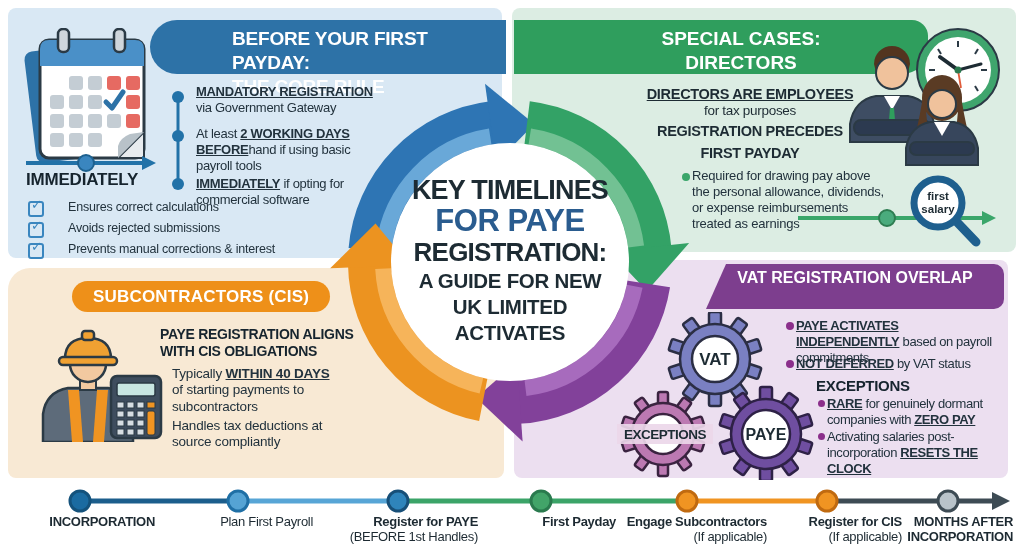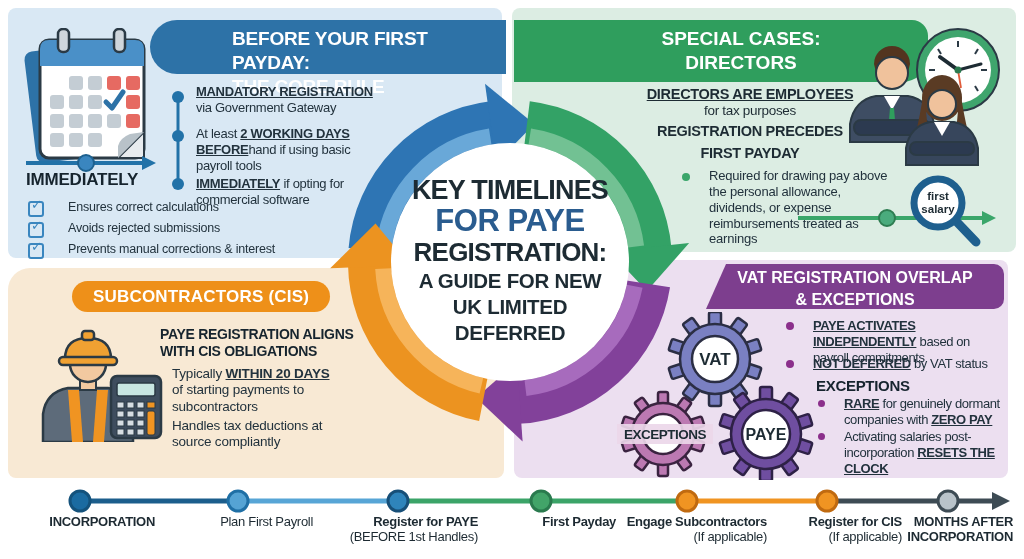--- a/index.html
+++ b/index.html
@@ -9,39 +9,39 @@
   .quad{position:absolute;border-radius:8px;}
   #quad-tl{left:8px;top:8px;width:494px;height:250px;background:#d9e8f4;}
   #quad-tr{left:512px;top:8px;width:504px;height:244px;background:#dcede3;}
   #quad-bl{left:8px;top:268px;width:496px;height:210px;background:#f8e9d4;border-top-left-radius:22px;}
   #quad-br{left:514px;top:260px;width:494px;height:218px;background:#ecdff0;}
 
   .banner{position:absolute;color:#fff;font-weight:800;}
   #banner-blue{left:150px;top:20px;width:356px;height:54px;background:#2d72a7;
                border-radius:27px 0 0 27px;padding:7px 0 0 82px;box-sizing:border-box;
                font-size:19px;line-height:1.25;letter-spacing:-0.2px;}
-  #banner-green{left:514px;top:20px;width:414px;height:62px;background:#2f9e5d;
+  #banner-green{left:514px;top:20px;width:414px;height:54px;background:#2f9e5d;
                 border-radius:0 16px 26px 0;padding:7px 0 0 40px;box-sizing:border-box;
                 font-size:19px;line-height:1.25;text-align:center;}
   #banner-orange{left:72px;top:281px;width:258px;height:31px;background:#ee9019;
                  border-radius:17px;font-size:17px;line-height:31px;text-align:center;letter-spacing:0.2px;}
   #banner-purple{left:706px;top:264px;width:298px;height:45px;background:#7d3e8e;
                  border-radius:0 10px 10px 0;clip-path:polygon(20px 0,100% 0,100% 100%,0 100%);
                  font-size:16px;line-height:1.35;text-align:center;padding-top:3px;box-sizing:border-box;}
 
   .rich b{font-weight:800;text-decoration:underline;}
   .tl-item{position:absolute;font-size:13px;line-height:1.22;letter-spacing:-0.3px;color:#22323d;}
   #tl-immediately{left:26px;top:170px;font-size:17px;font-weight:800;letter-spacing:-0.2px;color:#16242e;}
   .check-row{display:flex;align-items:flex-start;gap:24px;margin-bottom:4px;}
   .cb{flex:0 0 auto;width:12px;height:12px;border:2px solid #3a86bf;border-radius:3px;position:relative;margin-top:1px;}
   .cb::after{content:"\2713";position:absolute;left:1px;top:-6px;color:#3a86bf;font-size:13px;font-weight:700;}
   .check-label{font-size:12.5px;letter-spacing:-0.2px;color:#22323d;line-height:1.15;}
 
   .tr-head{position:absolute;text-align:center;letter-spacing:-0.3px;}
-  .bullet-row{position:absolute;display:flex;gap:19px;align-items:flex-start;}
+  .bullet-row{position:absolute;display:flex;gap:2px;align-items:flex-start;}
   .dot{flex:0 0 auto;border-radius:50%;}
   .dot-green{width:8px;height:8px;background:#3aa66a;margin-top:5px;}
   .dot-purple{width:8px;height:8px;background:#8b2f8b;margin-top:4px;}
   .btxt{font-size:13px;line-height:1.22;letter-spacing:-0.2px;color:#22323d;}
 
   #center-title{left:368px;top:176px;width:284px;text-align:center;}
   #center-title .t1{font-size:27px;font-weight:800;letter-spacing:-0.8px;color:#1d2b33;line-height:1.05;}
   #center-title .t2{font-size:31px;font-weight:800;letter-spacing:-0.5px;color:#2a5c8f;line-height:1.1;}
   #center-title .t3{font-size:26px;font-weight:800;letter-spacing:-0.8px;color:#1d2b33;line-height:1.1;}
   #center-title .t4{font-size:20.5px;font-weight:700;letter-spacing:-0.3px;color:#1d2b33;line-height:1.16;margin-top:2px;}
@@ -69,21 +69,20 @@
   </div>
   <div class="banner" id="banner-green">
     <div>SPECIAL CASES:</div>
     <div>DIRECTORS</div>
   </div>
   <div class="banner" id="banner-orange">
     <span>SUBCONTRACTORS (CIS)</span>
   </div>
   <div class="banner" id="banner-purple">
     <div>VAT REGISTRATION OVERLAP</div>
-    <div>&amp; EXCEPTIONS</div>
   </div>
 
   <svg class="abs novis" style="left:22px;top:28px;" width="140" height="145" viewBox="0 0 140 145">
     <rect x="8" y="18" width="100" height="112" rx="8" fill="#2d72a7" transform="rotate(-7 58 74)"></rect>
     <rect x="18" y="12" width="104" height="118" rx="9" fill="#ffffff" stroke="#2b3a45" stroke-width="3"></rect>
     <path d="M18 21 Q18 12 27 12 L113 12 Q122 12 122 21 L122 38 L18 38 Z" fill="#4a90c8"></path>
     <rect x="36" y="1" width="11" height="23" rx="5" fill="#cfd6dc" stroke="#2b3a45" stroke-width="2.5"></rect>
     <rect x="92" y="1" width="11" height="23" rx="5" fill="#cfd6dc" stroke="#2b3a45" stroke-width="2.5"></rect>
     <g>
       <rect x="47" y="48" width="14" height="14" rx="3" fill="#c4cdd4"></rect>
@@ -224,21 +223,21 @@
         <rect x="79" y="115" width="7" height="6"></rect>
           <rect x="89" y="115" width="7" height="6"></rect>
           <rect x="99" y="115" width="7" height="6"></rect>
       </g>
       <rect x="109" y="88" width="8" height="6" fill="#f09422" stroke="#2b3a45" stroke-width="1"></rect>
       <rect x="109" y="97" width="8" height="24" rx="2" fill="#f09422" stroke="#2b3a45" stroke-width="1"></rect>
     </g>
   </svg>
 
   <div class="abs" style="left:160px;top:326px;width:200px;font-size:14px;font-weight:800;letter-spacing:-0.3px;line-height:1.2;color:#16242e;">PAYE REGISTRATION ALIGNS WITH CIS OBLIGATIONS</div>
-  <div class="abs rich btxt" style="left:172px;top:366px;width:168px;font-size:13.5px;"><span>Typically </span><b>WITHIN 20 DAYS</b><span> of starting payments to subcontractors</span></div>
+  <div class="abs rich btxt" style="left:172px;top:366px;width:168px;font-size:13.5px;"><span>Typically </span><b>WITHIN 40 DAYS</b><span> of starting payments to subcontractors</span></div>
   <div class="abs btxt" style="left:172px;top:418px;width:160px;font-size:13.5px;">Handles tax deductions at source compliantly</div>
 
   <svg class="abs novis" style="left:615px;top:312px;" width="212" height="168" viewBox="0 0 212 168">
     <g transform="translate(100,47)">
       <g fill="#7a80c2" stroke="#2b2e44" stroke-width="2.5">
         <rect x="-6" y="-47" width="12" height="16" rx="2"></rect>
         <rect x="-6" y="-47" width="12" height="16" rx="2" transform="rotate(36)"></rect>
         <rect x="-6" y="-47" width="12" height="16" rx="2" transform="rotate(72)"></rect>
         <rect x="-6" y="-47" width="12" height="16" rx="2" transform="rotate(108)"></rect>
         <rect x="-6" y="-47" width="12" height="16" rx="2" transform="rotate(144)"></rect>
@@ -322,21 +321,21 @@
     <polygon points="100.1,185.5 20.2,188.3 65.5,143.4" fill="#ec9320"></polygon>
     <circle cx="200" cy="182" r="119" fill="#ffffff"></circle>
   </svg>
 
   <div class="abs" id="center-title">
     <div class="t1">KEY TIMELINES</div>
     <div class="t2">FOR PAYE</div>
     <div class="t3">REGISTRATION:</div>
     <div class="t4">A GUIDE FOR NEW</div>
     <div class="t4">UK LIMITED</div>
-    <div class="t4">DEFERRED</div>
+    <div class="t4">ACTIVATES</div>
   </div>
 
   <svg class="abs novis" style="left:0;top:478px;" width="1024" height="81" viewBox="0 0 1024 81">
     <line x1="80" y1="23" x2="238" y2="23" stroke-width="5" stroke="#1c5e8c"></line>
     <line x1="238" y1="23" x2="398" y2="23" stroke-width="5" stroke="#57a5d6"></line>
     <line x1="398" y1="23" x2="541" y2="23" stroke-width="5" stroke="#3ba468"></line>
     <line x1="541" y1="23" x2="687" y2="23" stroke-width="5" stroke="#3ba468"></line>
     <line x1="687" y1="23" x2="827" y2="23" stroke-width="5" stroke="#f09422"></line>
     <line x1="827" y1="23" x2="948" y2="23" stroke-width="5" stroke="#3d4b54"></line>
     <line x1="948" y1="23" x2="992" y2="23" stroke-width="5" stroke="#3d4b54"></line>

